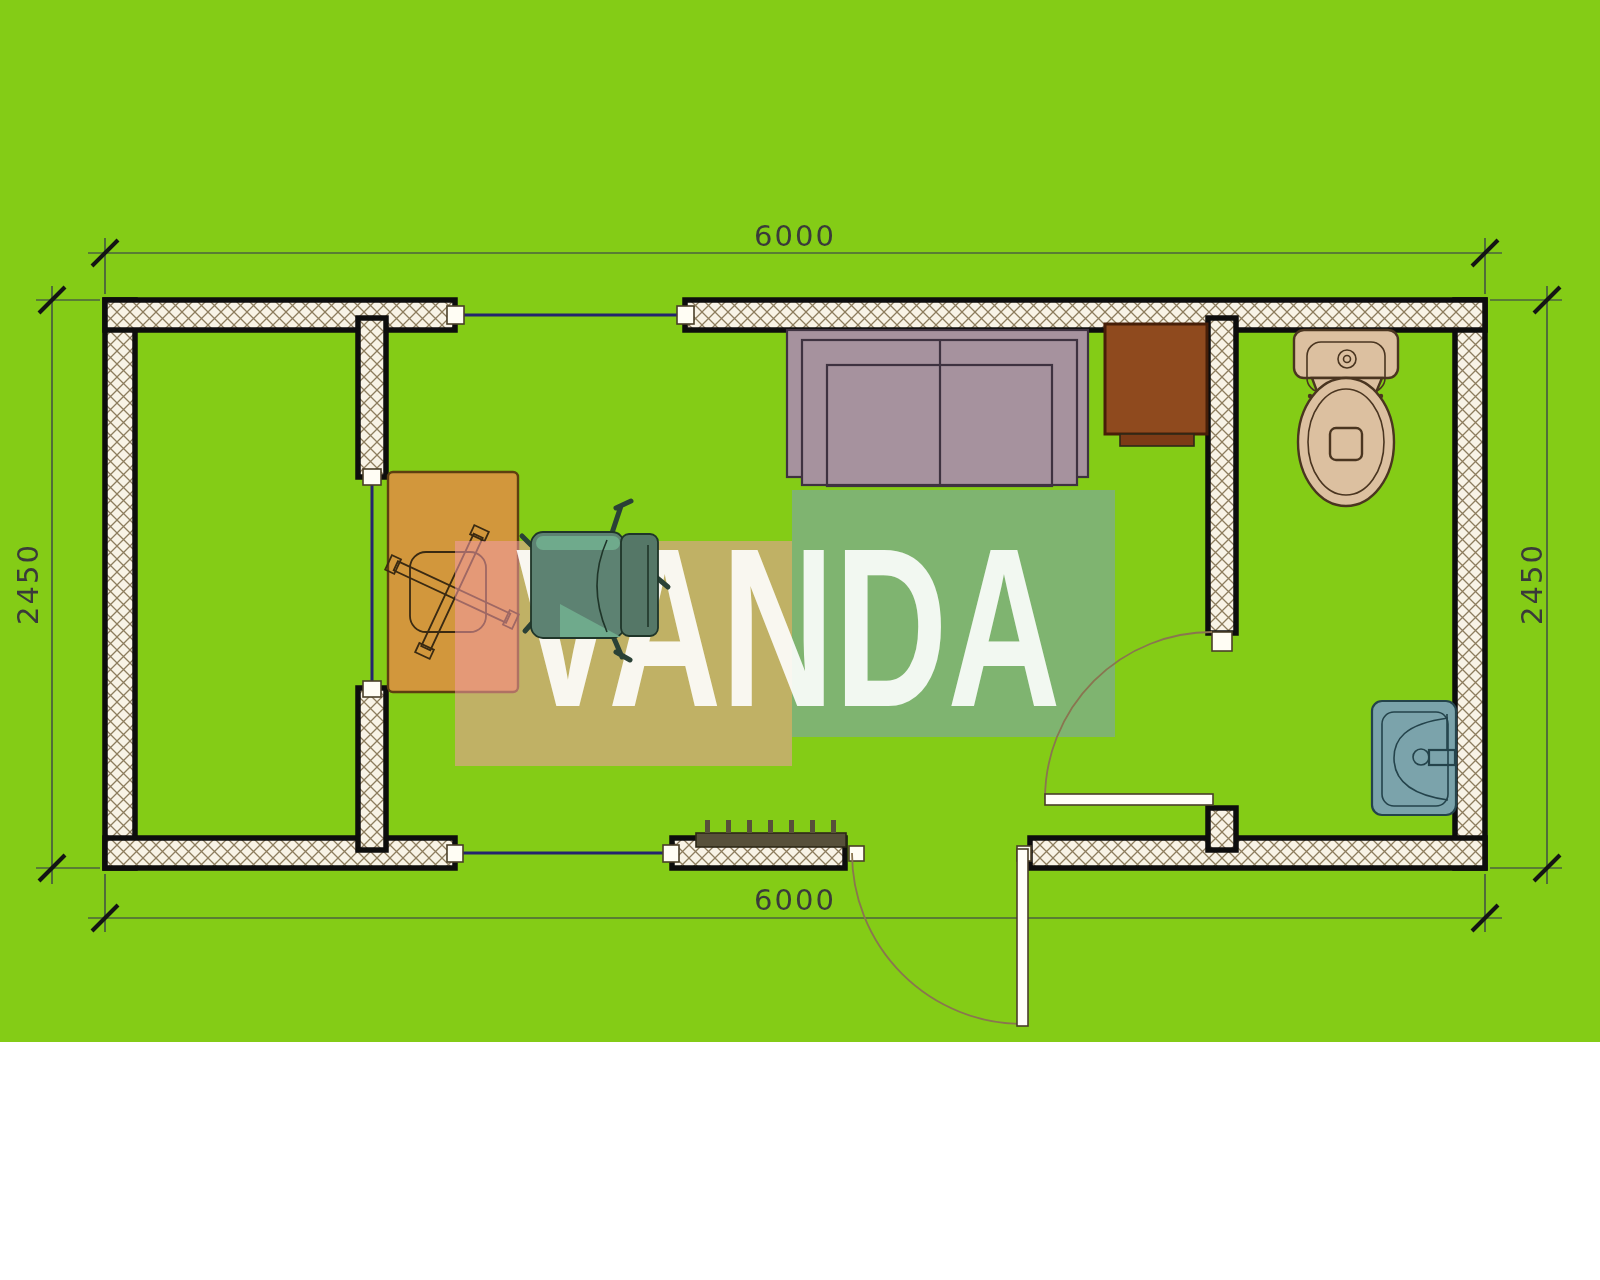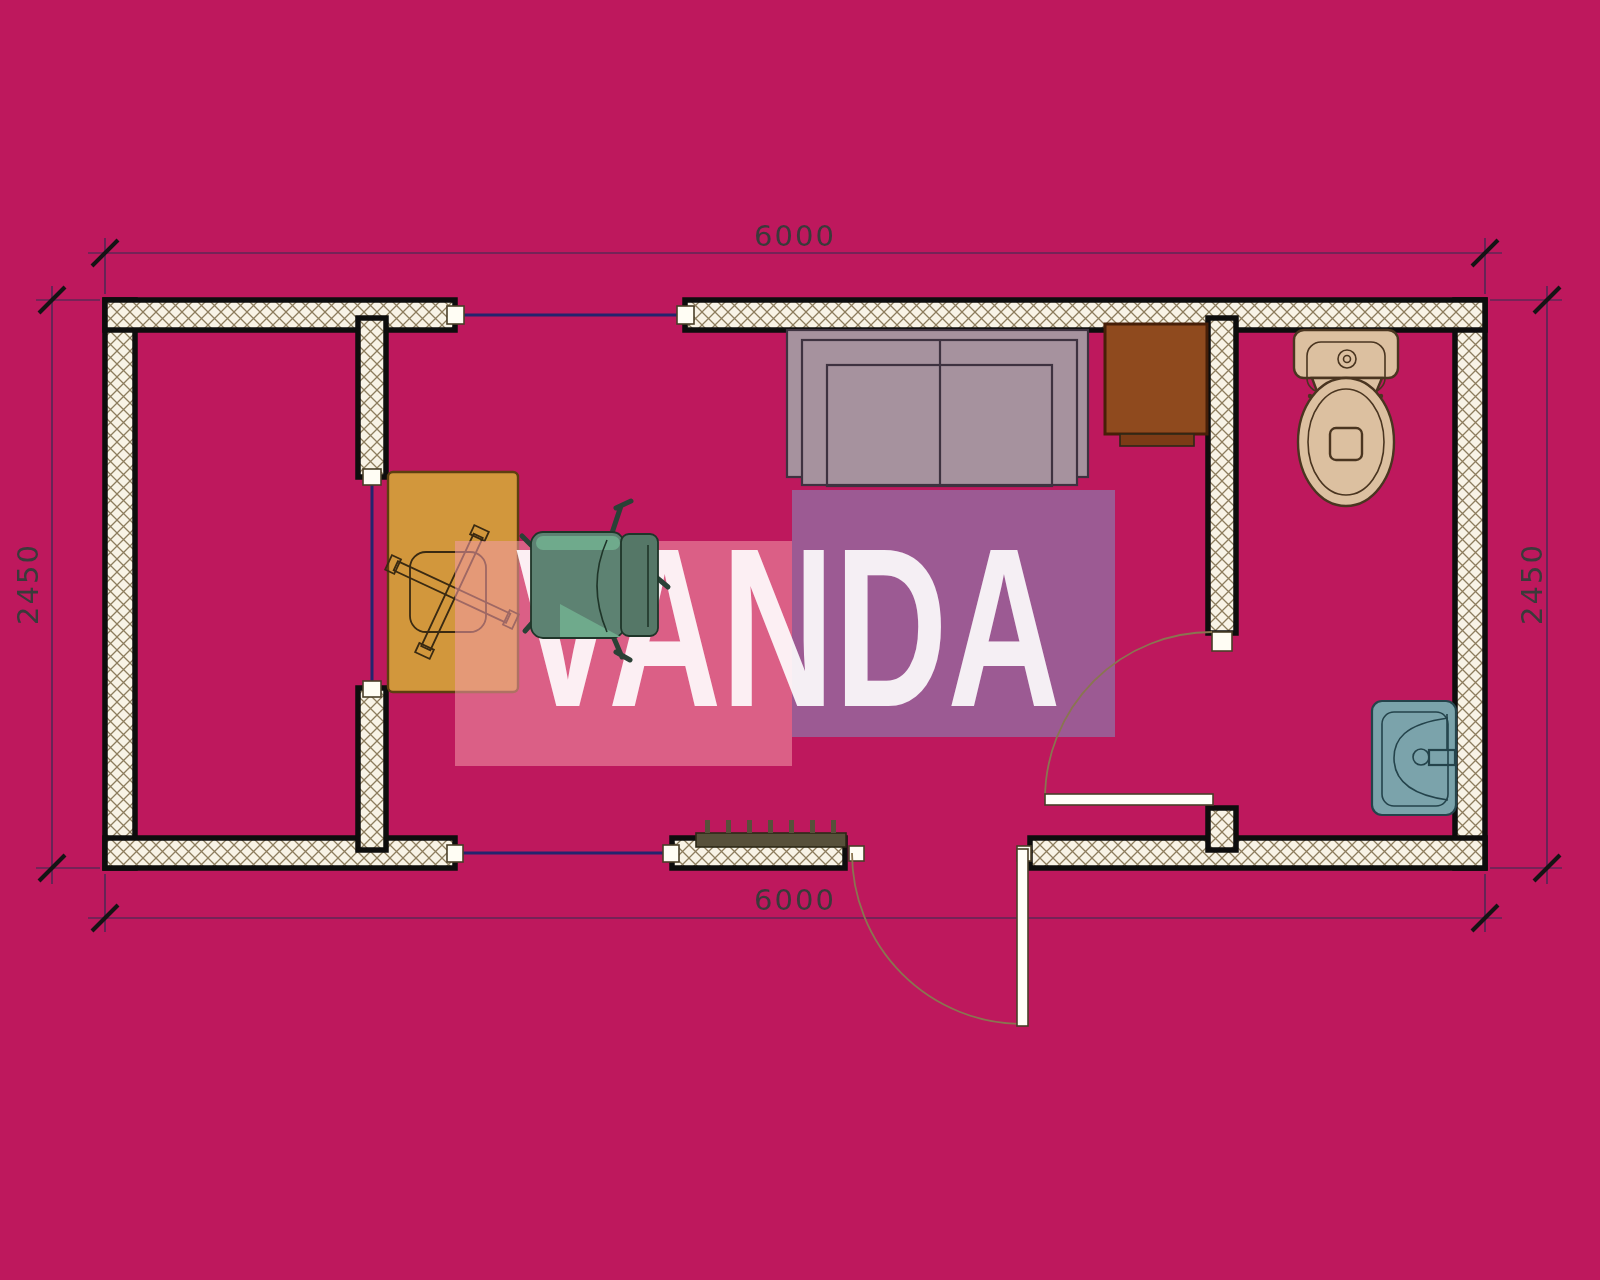--- a/index.html
+++ b/index.html
@@ -1,16 +1,16 @@
 <!DOCTYPE html>
 <html><head>
 <meta charset="utf-8">
 <style>
   html,body{margin:0;padding:0;background:#ffffff;}
-  .canvas{width:1600px;height:1280px;position:relative;background:#be185d;overflow:hidden;}
+  .canvas{width:1600px;height:1042px;position:relative;background:#84cc16;overflow:hidden;}
   svg{display:block;}
   .wall{fill:url(#hatch);stroke:#0d0d0d;stroke-width:5.5;}
   .cap{fill:#fffdf4;stroke:#4a3f28;stroke-width:1.6;}
   .win{stroke-width:3;fill:none;}
   .dimline{stroke:#2e2e52;stroke-width:1.2;fill:none;}
   .tick{stroke:#141414;stroke-width:4;fill:none;}
   .dimtext{font-family:"DejaVu Sans",sans-serif;font-size:29px;fill:#3a3a3a;letter-spacing:2px;}
   .brand{font-family:"Liberation Sans",sans-serif;font-weight:700;}
   .o-desk{stroke:#5d3f10;stroke-width:2.4;}
   .o-ink{stroke:#3a2a12;stroke-width:1.8;fill:none;}

